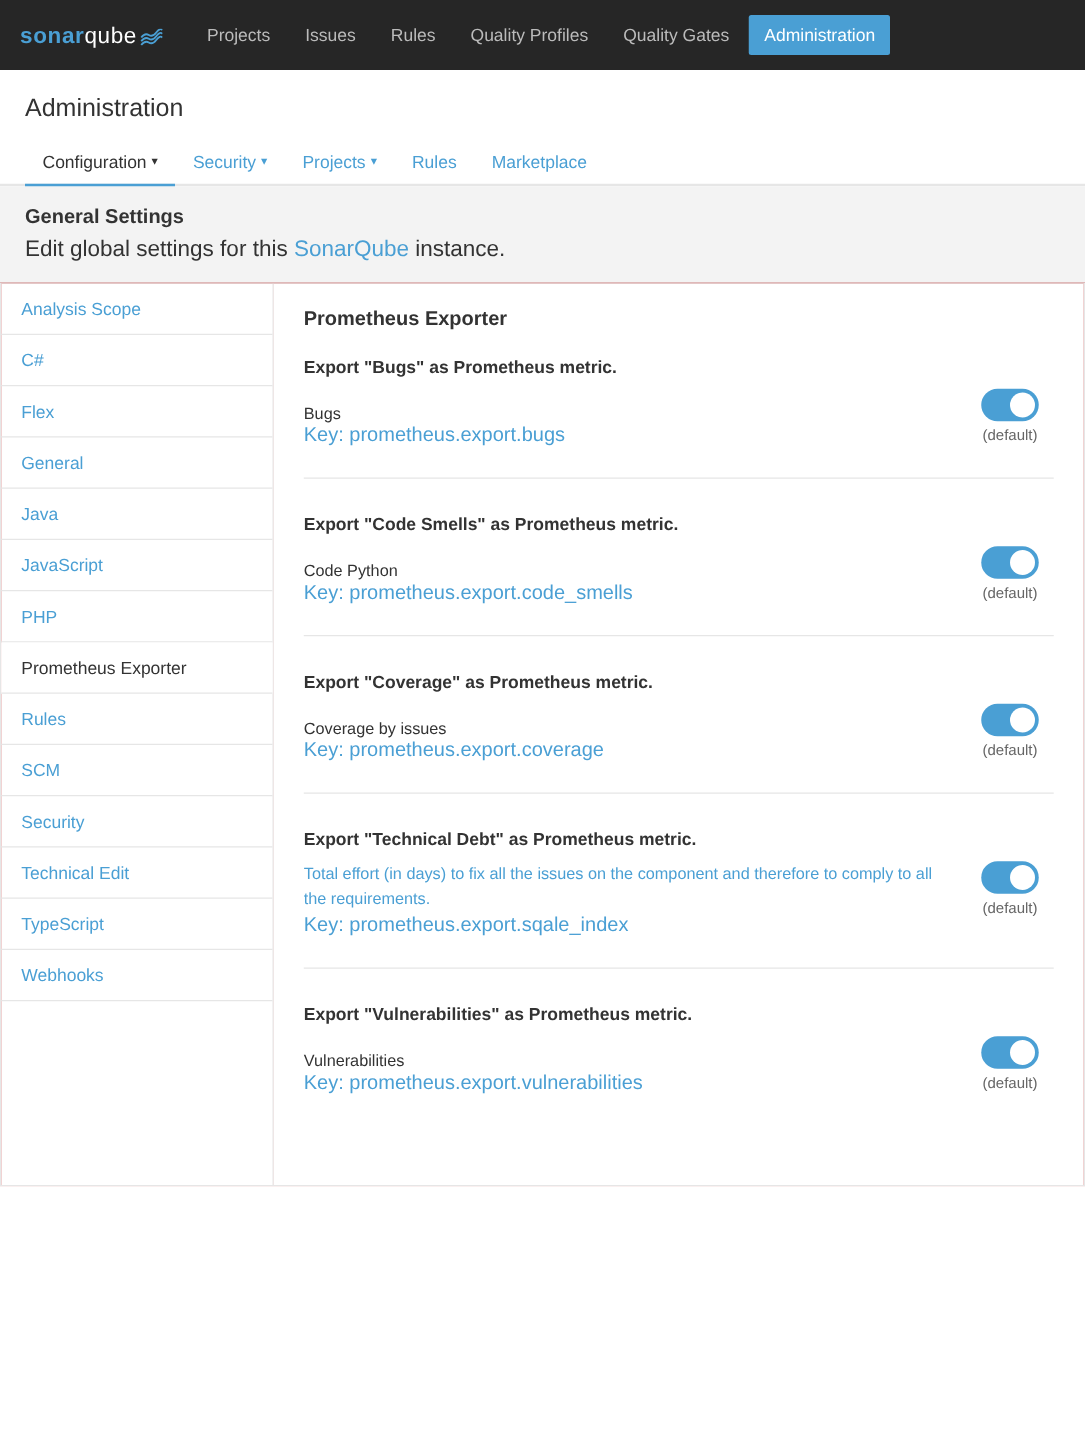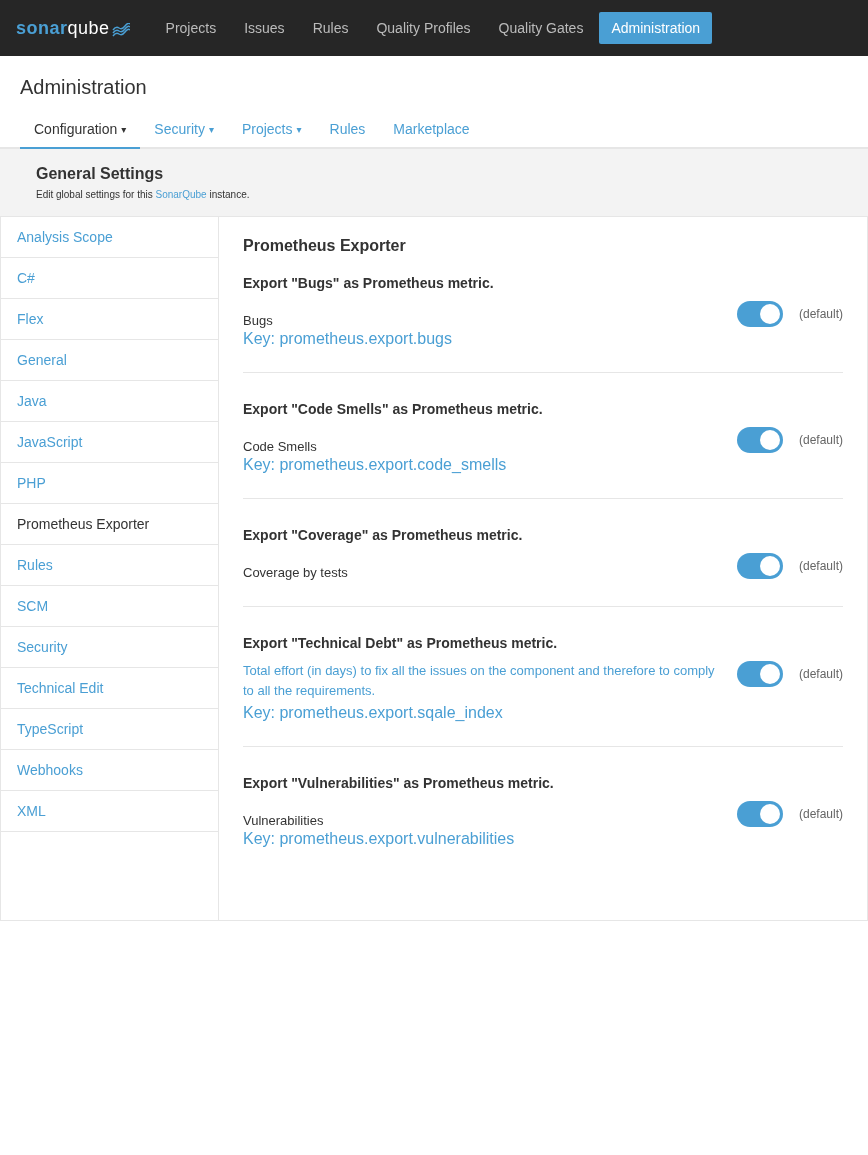--- a/index.html
+++ b/index.html
@@ -86,31 +86,31 @@
     }
     .sub-nav-item.active {
       color: #333;
       border-bottom-color: #4a9fd4;
     }
     .dropdown-arrow { font-size: 10px; color: inherit; }
 
     
     .settings-banner {
       background: #f3f3f3;
-      padding: 16px 36px;
+      padding: 16px 20px;
       margin-bottom: 0;
     }
     .settings-banner-title {
       font-size: 16px;
       font-weight: 600;
       color: #333;
       margin-bottom: 6px;
     }
     .settings-banner-desc {
-      font-size: 10px;
+      font-size: 18px;
       color: #333;
     }
     .settings-banner-desc a { color: #4a9fd4; text-decoration: none; }
 
     
     .main-content {
       display: flex;
       border: 1px solid #e6e6e6;
       margin: 0 0 0 0;
       background: #b91c1c;
@@ -186,23 +186,23 @@
       color: #4a9fd4;
     }
     .setting-desc {
       font-size: 13px;
       color: #4a9fd4;
       margin-bottom: 4px;
       line-height: 1.5;
     }
     .setting-right {
       display: flex;
-      flex-direction: row;
+      flex-direction: column;
       align-items: center;
-      gap: 16px;
+      gap: 4px;
       min-width: 70px;
     }
     .default-label {
       font-size: 12px;
       color: #666;
     }
 
     
     .toggle {
       position: relative;
@@ -307,21 +307,20 @@
       <a class="sidebar-item">Java</a>
       <a class="sidebar-item">JavaScript</a>
       <a class="sidebar-item">PHP</a>
       <a class="sidebar-item active">Prometheus Exporter</a>
       <a class="sidebar-item">Rules</a>
       <a class="sidebar-item">SCM</a>
       <a class="sidebar-item">Security</a>
       <a class="sidebar-item">Technical Edit</a>
       <a class="sidebar-item">TypeScript</a>
       <a class="sidebar-item">Webhooks</a>
-      <a class="sidebar-item">XML</a>
     </nav>
 
     <div class="content-area">
       <div class="section-title">Prometheus Exporter</div>
 
       <div class="setting-block">
         <div class="setting-label">Export "Bugs" as Prometheus metric.</div>
         <div class="setting-row">
           <div class="setting-info">
             <div class="setting-name">Bugs</div>
@@ -334,38 +333,39 @@
             </label>
             <span class="default-label">(default)</span>
           </div>
         </div>
       </div>
 
       <div class="setting-block">
         <div class="setting-label">Export "Code Smells" as Prometheus metric.</div>
         <div class="setting-row">
           <div class="setting-info">
-            <div class="setting-name">Code Smells</div>
+            <div class="setting-name">Code Python</div>
             <div class="setting-key">Key: prometheus.export.code_smells</div>
           </div>
           <div class="setting-right">
             <label class="toggle">
               <input type="checkbox" checked="" style="">
               <span class="toggle-slider"></span>
             </label>
             <span class="default-label">(default)</span>
           </div>
         </div>
       </div>
 
       <div class="setting-block">
         <div class="setting-label">Export "Coverage" as Prometheus metric.</div>
         <div class="setting-row">
           <div class="setting-info">
-            <div class="setting-name">Coverage by tests</div>
+            <div class="setting-name">Coverage by issues</div>
+            <div class="setting-key">Key: prometheus.export.coverage</div>
           </div>
           <div class="setting-right">
             <label class="toggle">
               <input type="checkbox" checked="" style="">
               <span class="toggle-slider"></span>
             </label>
             <span class="default-label">(default)</span>
           </div>
         </div>
       </div>

